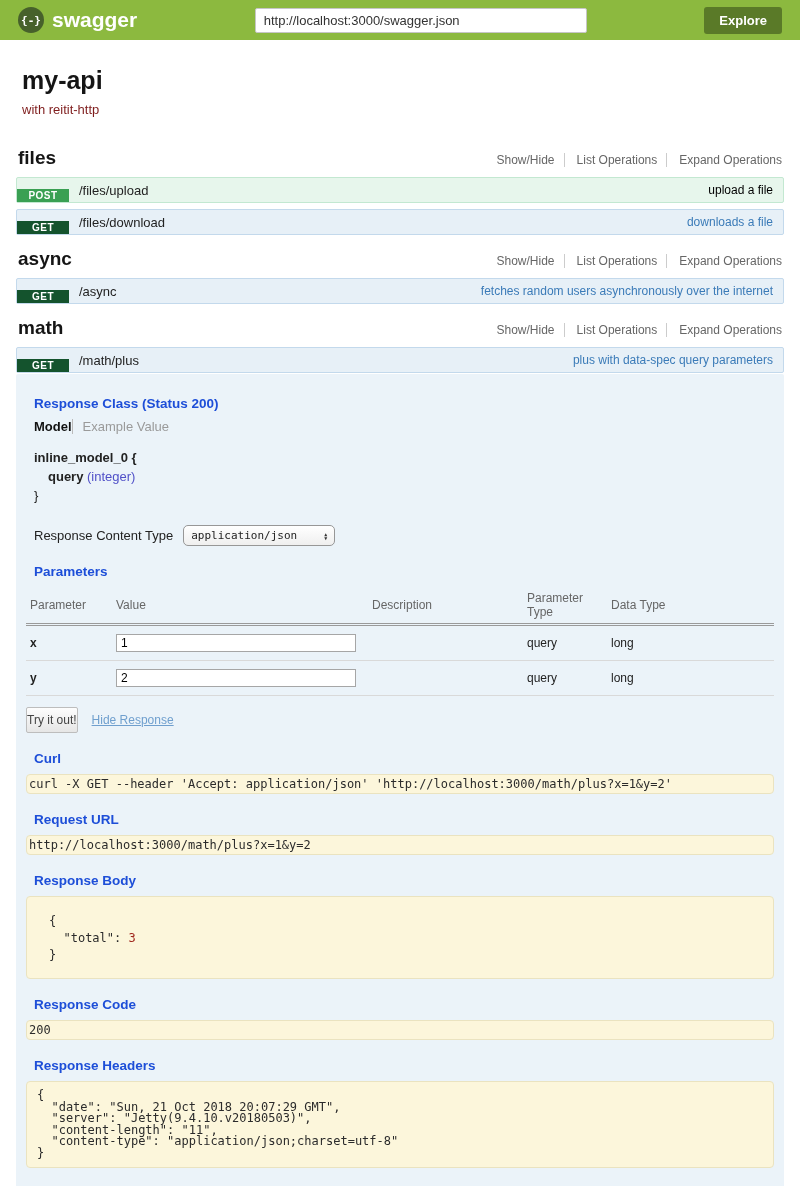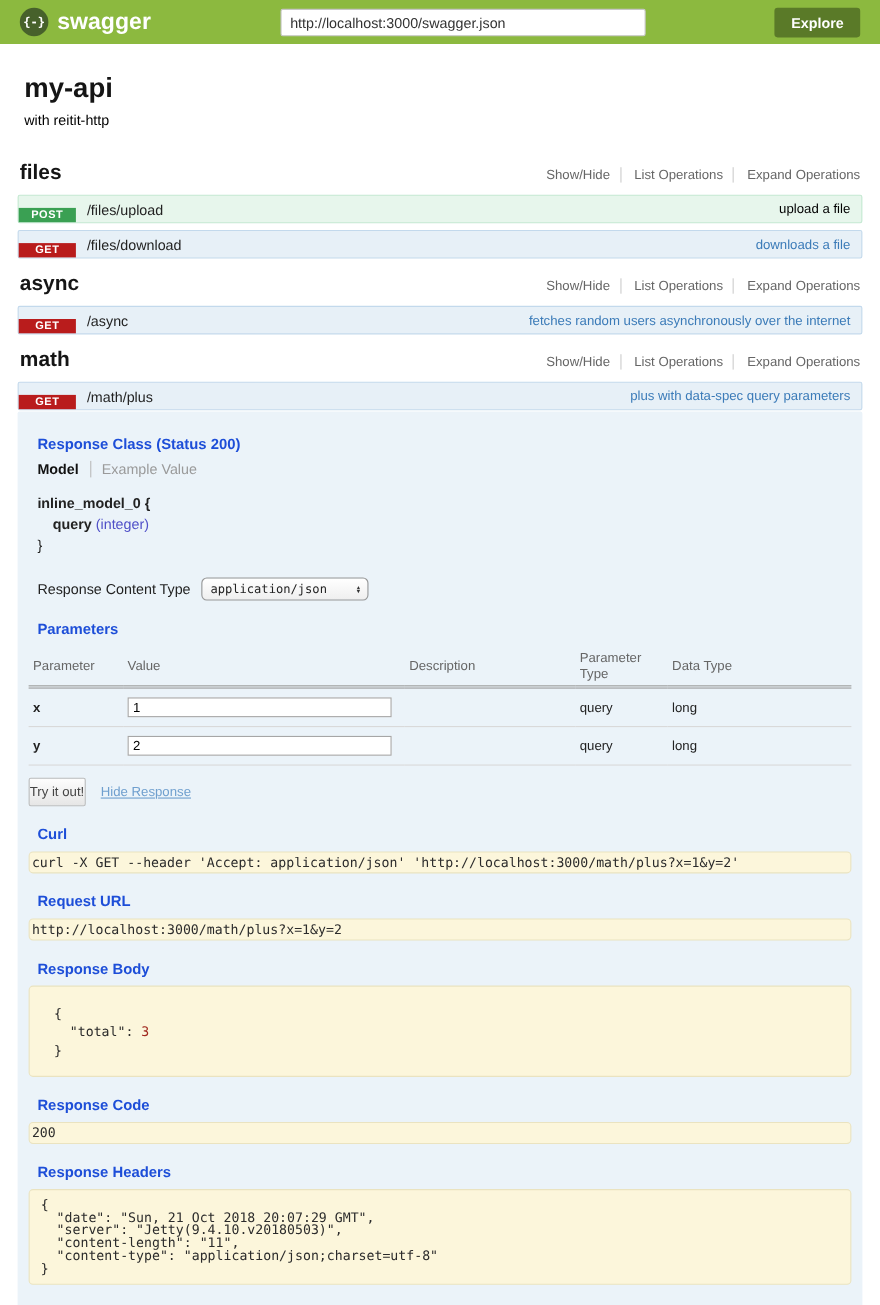--- a/index.html
+++ b/index.html
@@ -15,53 +15,53 @@
                 font-family:"DejaVu Sans Mono",monospace; font-size:11px; font-weight:bold; }
   .url-input { width:332px; height:25px; border:1px solid #c6c6c6; border-radius:2px;
                padding:0 8px; font-size:13px; color:#333; font-family:"Liberation Sans",sans-serif; }
   .explore-btn { background:#5a7a28; color:#fff; border:none; border-radius:3px;
                  padding:6px 15px; font-size:13px; font-weight:bold; cursor:pointer; }
 
   
   .page { padding:0 16px; }
   .info { margin:26px 6px 30px; }
   .info h1 { margin:0; font-size:25px; color:#151515; }
-  .api-desc { margin-top:7px; font-size:13px; color:#000000; }
+  .api-desc { margin-top:7px; font-size:13px; color:#7f1d1d; }
 
   
   .resource { margin-bottom:13px; }
   .resource-head { display:flex; justify-content:space-between; align-items:baseline;
                    margin:0 2px 8px; }
   .resource-head h2 { margin:0; font-size:19px; color:#151515; }
   .resource-links { display:flex; font-size:12px; color:#666; }
   .resource-links a { color:#666; text-decoration:none; padding:0 9px; cursor:pointer; }
   .resource-links a:last-child { padding-right:0; }
   .resource-links a + a { border-left:1px solid #ccc;padding-left:12px; }
 
   .op { display:flex; align-items:center; height:26px; border:1px solid; border-radius:2px;
         margin-bottom:6px; font-size:13px; }
   .op .badge { width:52px; align-self:stretch; display:flex; align-items:center;
                justify-content:center; color:#fff; font-size:10px; font-weight:bold;
                letter-spacing:.5px; cursor:pointer;margin-top:11px; }
   .op .path { margin-left:10px; color:#222; text-decoration:none; cursor:pointer; }
   .op .summary { margin-left:auto; margin-right:10px; font-size:12px; text-decoration:none;
                  cursor:pointer; }
   .op.get  { background:#e7f0f7; border-color:#c3d9ec; }
-  .op.get  .badge { background:#b91c1c; }
+  .op.get  .badge { background:#14532d; }
   .op.get  .summary { color:#3b7bb8; }
   .op.post { background:#e7f6ec; border-color:#c3e8d1; }
   .op.post .badge { background:#3aa053; }
   .op.post .summary { color:#000000; }
   .op.expanded { margin-bottom:1px; }
 
   
   .panel { background:#ebf3f9; border-radius:2px; padding:4px 10px 22px; margin-bottom:9px; }
   .panel h4 { color:#1d4ed8; font-size:13.5px; font-weight:bold; margin:18px 0 8px 8px; }
   .sig-tabs { display:flex; align-items:center; margin:2px 0 0 8px; font-size:13px; }
-  .tab-model { color:#111; font-weight:bold; padding-right:10px; border-right:1px solid #bbb;
+  .tab-model { color:#111; font-weight:bold; border-right:1px solid #bbb;
                cursor:pointer; }
   .tab-example { padding-left:10px; color:#9a9a9a; cursor:pointer; }
   .signature { margin:14px 0 0 8px; font-size:13px; color:#222; line-height:19px; }
   .sig-open, .sig-name { font-weight:bold; }
   .sig-prop { padding-left:14px; }
   .prop-name { font-weight:bold; }
   .prop-type { color:#5050c8; }
   .ctype-row { display:flex; align-items:center; gap:10px; margin:20px 0 0 8px;
                font-size:13px; color:#222; }
   .select { width:152px; border:1px solid #979797; border-radius:5px; padding:3px 7px;

